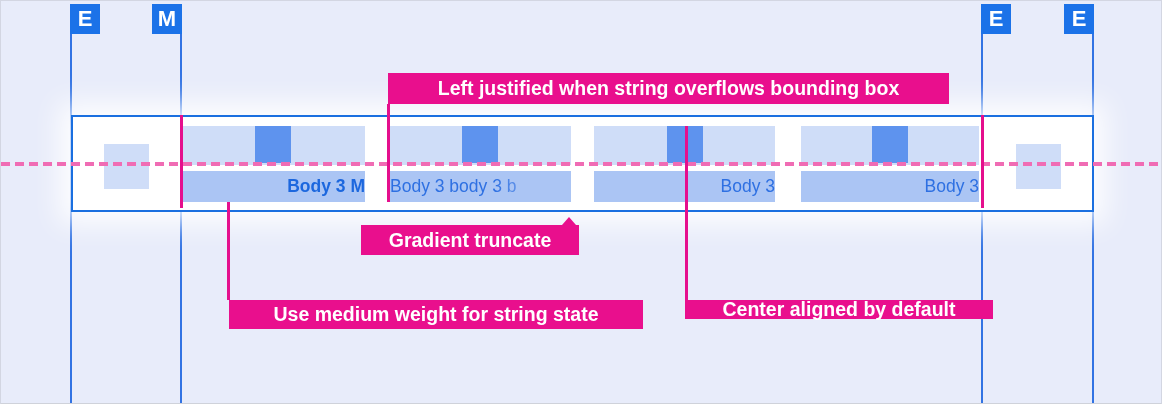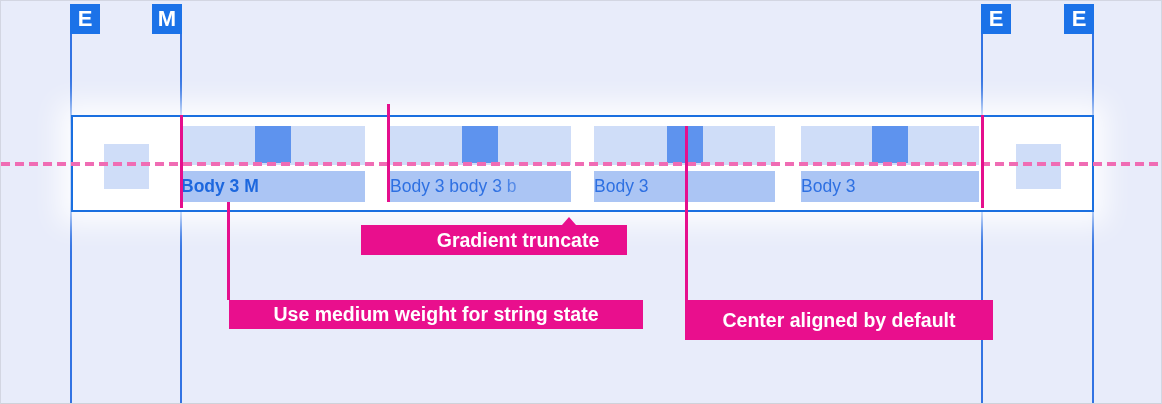--- a/index.html
+++ b/index.html
@@ -29,21 +29,21 @@
   }
   
   .sq{position:absolute;top:143px;width:45px;height:45px;background:#cfddf8;z-index:15;}
   .sq-left{left:103px;} .sq-right{left:1015px;}
   
   .tab{position:absolute;top:125px;height:76px;z-index:15;}
   .tab-top{position:absolute;left:0;top:0;width:100%;height:39px;background:#cfddf8;}
   .tab-icon{position:absolute;top:0;width:36px;height:37px;background:#5e93ee;}
   .tab-label{
     position:absolute;left:0;top:45px;width:100%;height:31px;background:#abc5f4;
-    color:#2e70e2;font-size:17.5px;line-height:31px;text-align:left;
+    color:#2e70e2;font-size:17.5px;line-height:31px;text-align:right;
     white-space:nowrap;overflow:hidden;
   }
   .t1{left:180px;width:184px;} .t1 .tab-icon{left:74px;}
   .t2{left:387px;width:183px;} .t2 .tab-icon{left:73.5px;}
   .t3{left:593px;width:181px;} .t3 .tab-icon{left:72.5px;}
   .t4{left:800px;width:178px;} .t4 .tab-icon{left:71px;}
   .t1 .tab-label{font-weight:bold;color:#1c67de;}
   .t2 .tab-label{text-align:left;padding-left:2px;box-sizing:border-box;}
   .fade-overlay{
     position:absolute;left:0;top:45px;width:100%;height:31px;z-index:2;
@@ -61,23 +61,23 @@
   .pl-band-left {left:179px;top:114px;height:93px;}
   .pl-band-right{left:980px;top:114px;height:93px;}
   .pl-active    {left:226px;top:201px;height:98px;}
   .pl-center    {left:684px;top:125px;height:174px;}
   
   .note{
     position:absolute;background:#e90f8d;color:#ffffff;font-weight:bold;font-size:19.5px;
     display:flex;align-items:center;justify-content:center;z-index:40;white-space:nowrap;
   }
   .n1{left:387px;top:72px;width:561px;height:31px;}
-  .n2{left:360px;top:224px;width:218px;height:30px;padding-left:48px;}
+  .n2{left:360px;top:224px;width:218px;height:30px;}
   .n3{left:228px;top:299px;width:414px;height:29px;}
-  .n4{left:684px;top:299px;width:308px;height:40px;}
+  .n4{left:684px;top:299px;width:308px;height:19px;}
   .n2-arrow{
     position:absolute;left:561px;top:216px;width:0;height:0;z-index:40;
     border-left:7px solid transparent;border-right:7px solid transparent;
     border-bottom:8px solid #e90f8d;
   }
 </style>
 </head>
 <body>
 
 <div id="canvas">
@@ -131,20 +131,23 @@
   </div>
 
   <div class="dashline"></div>
 
   <div class="pline pl-tab2-left"></div>
   <div class="pline pl-band-left"></div>
   <div class="pline pl-band-right"></div>
   <div class="pline pl-active"></div>
   <div class="pline pl-center"></div>
 
+  <div class="note n1">
+    <span>Left justified when string overflows bounding box</span>
+  </div>
   <div class="n2-arrow"></div>
   <div class="note n2">
     <span>Gradient truncate</span>
   </div>
   <div class="note n3">
     <span>Use medium weight for string state</span>
   </div>
   <div class="note n4">
     <span>Center aligned by default</span>
   </div>

